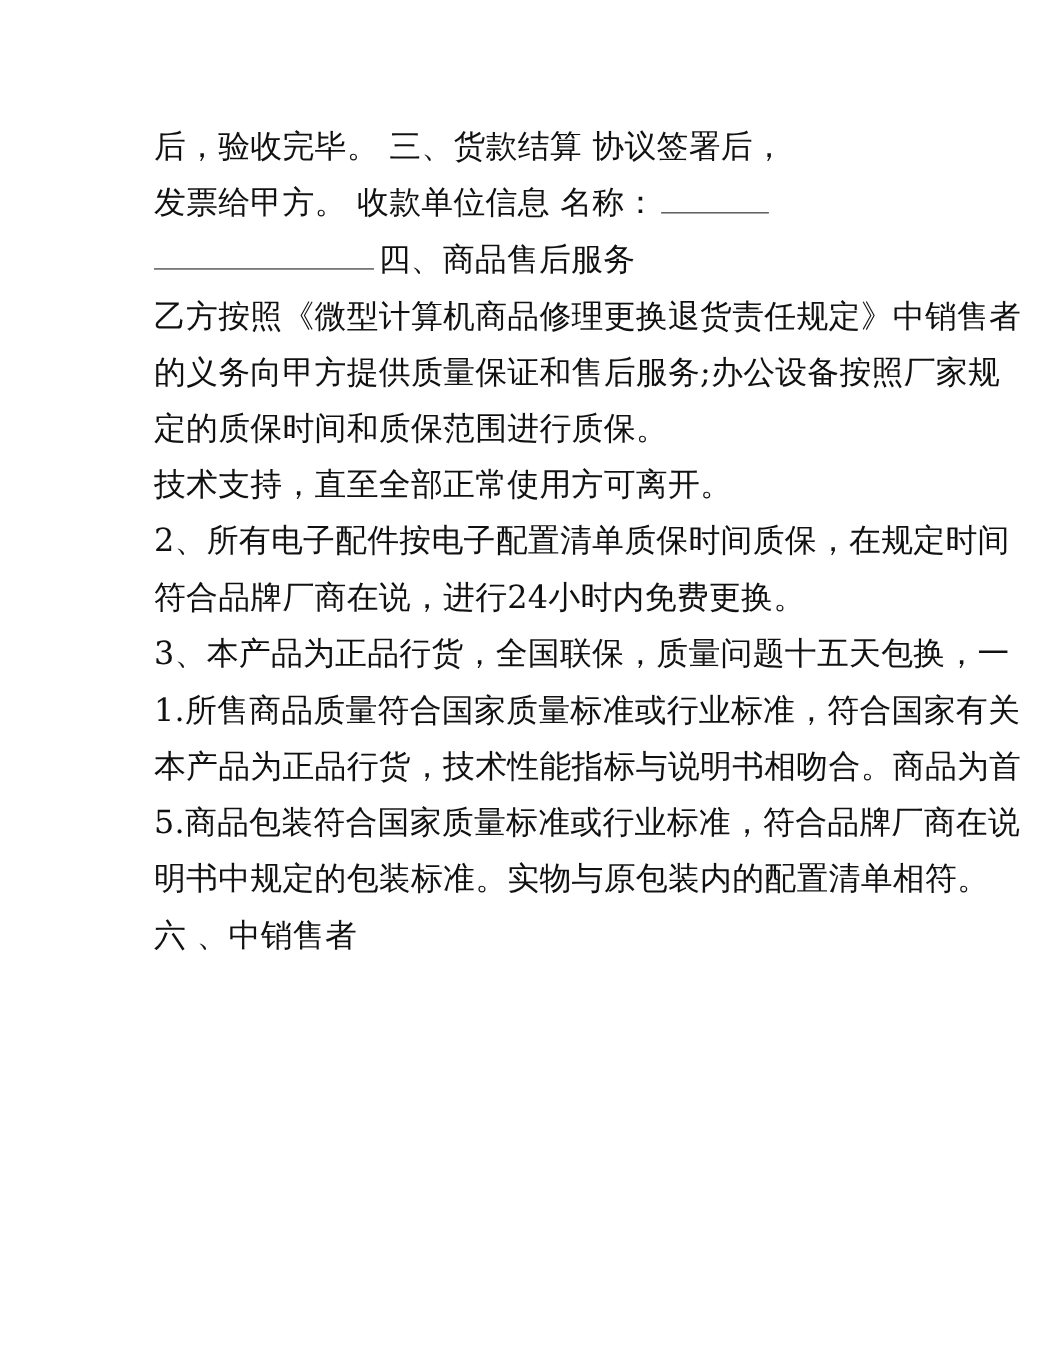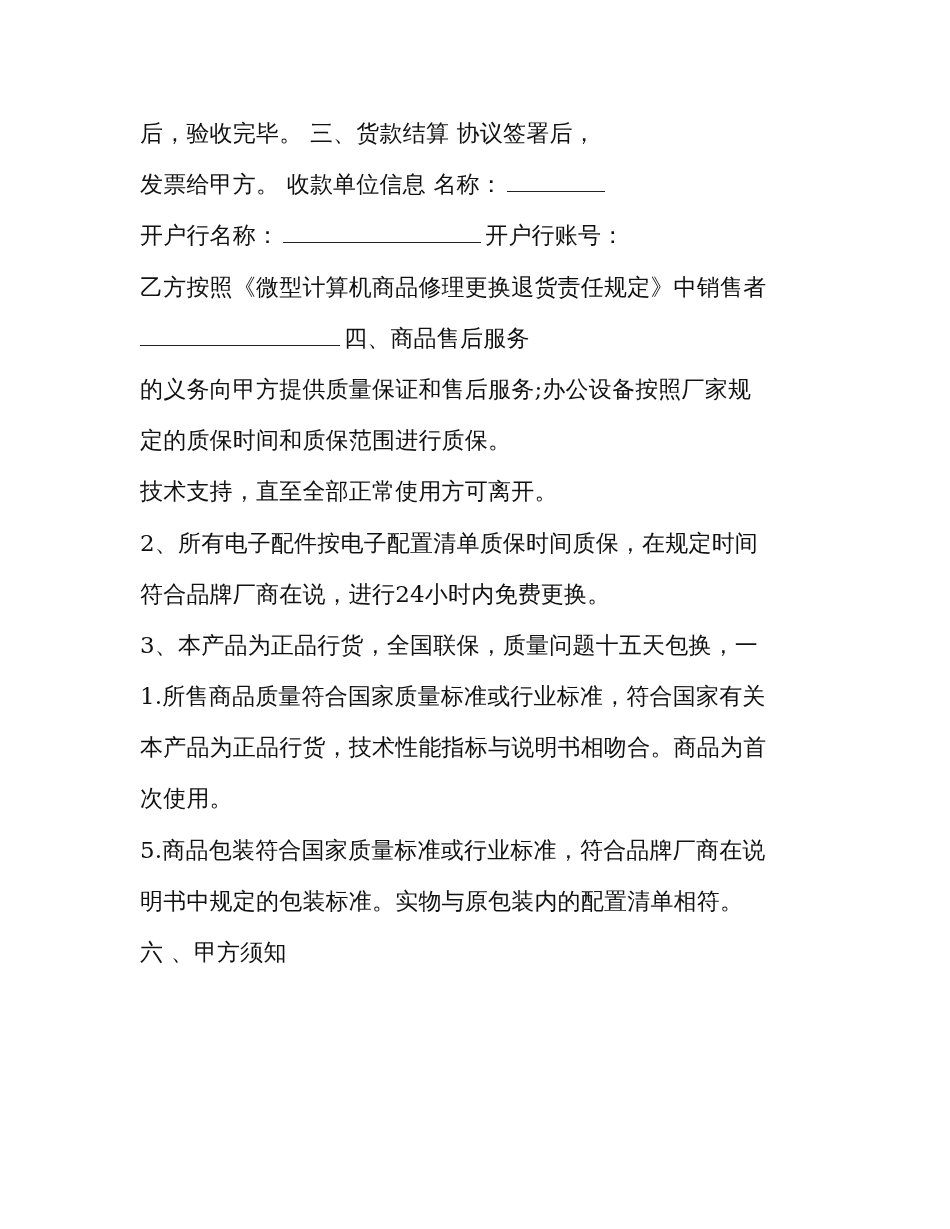--- a/index.html
+++ b/index.html
@@ -17,52 +17,48 @@
     }
     .page {
       position: absolute;
       left: 140px;
       top: 108px;
       width: 680px;
     }
     .line {
       height: 51.2px;
       line-height: 51.2px;
-      font-size: 23px;
+      font-size: 29px;
       white-space: nowrap;
       letter-spacing: 0.2px;
     }
     .blank {
       display: inline-block;
       border-bottom: 1.5px solid #222;
       height: 18px;
       vertical-align: baseline;
       margin: 0 4px;
     }
   </style>
 </head>
 <body>
 
 <div class="page">
   <div class="line">后，验收完毕。 三、货款结算 协议签署后，</div>
   <div class="line">
     <span>发票给甲方。 收款单位信息 名称：</span><span class="blank" style="width:98px"></span>
   </div>
   <div class="line">
-    <span>开户行名称：</span><span class="blank" style="width:198px"></span><span>开户行账号：</span>
+    <span class="blank" style="width:200px; margin-left:0"></span><span>四、商品售后服务</span>
   </div>
   <div class="line">乙方按照《微型计算机商品修理更换退货责任规定》中销售者</div>
-  <div class="line">
-    <span class="blank" style="width:200px; margin-left:0"></span><span>四、商品售后服务</span>
-  </div>
   <div class="line">的义务向甲方提供质量保证和售后服务;办公设备按照厂家规</div>
   <div class="line">定的质保时间和质保范围进行质保。</div>
   <div class="line">技术支持，直至全部正常使用方可离开。</div>
   <div class="line">2、所有电子配件按电子配置清单质保时间质保，在规定时间</div>
   <div class="line">符合品牌厂商在说，进行24小时内免费更换。</div>
   <div class="line">3、本产品为正品行货，全国联保，质量问题十五天包换，一</div>
   <div class="line">1.所售商品质量符合国家质量标准或行业标准，符合国家有关</div>
   <div class="line">本产品为正品行货，技术性能指标与说明书相吻合。商品为首</div>
-  <div class="line">次使用。</div>
   <div class="line">5.商品包装符合国家质量标准或行业标准，符合品牌厂商在说</div>
   <div class="line">明书中规定的包装标准。实物与原包装内的配置清单相符。</div>
-  <div class="line">六 、甲方须知</div>
+  <div class="line">六 、中销售者</div>
 </div>
 
 </body></html>

